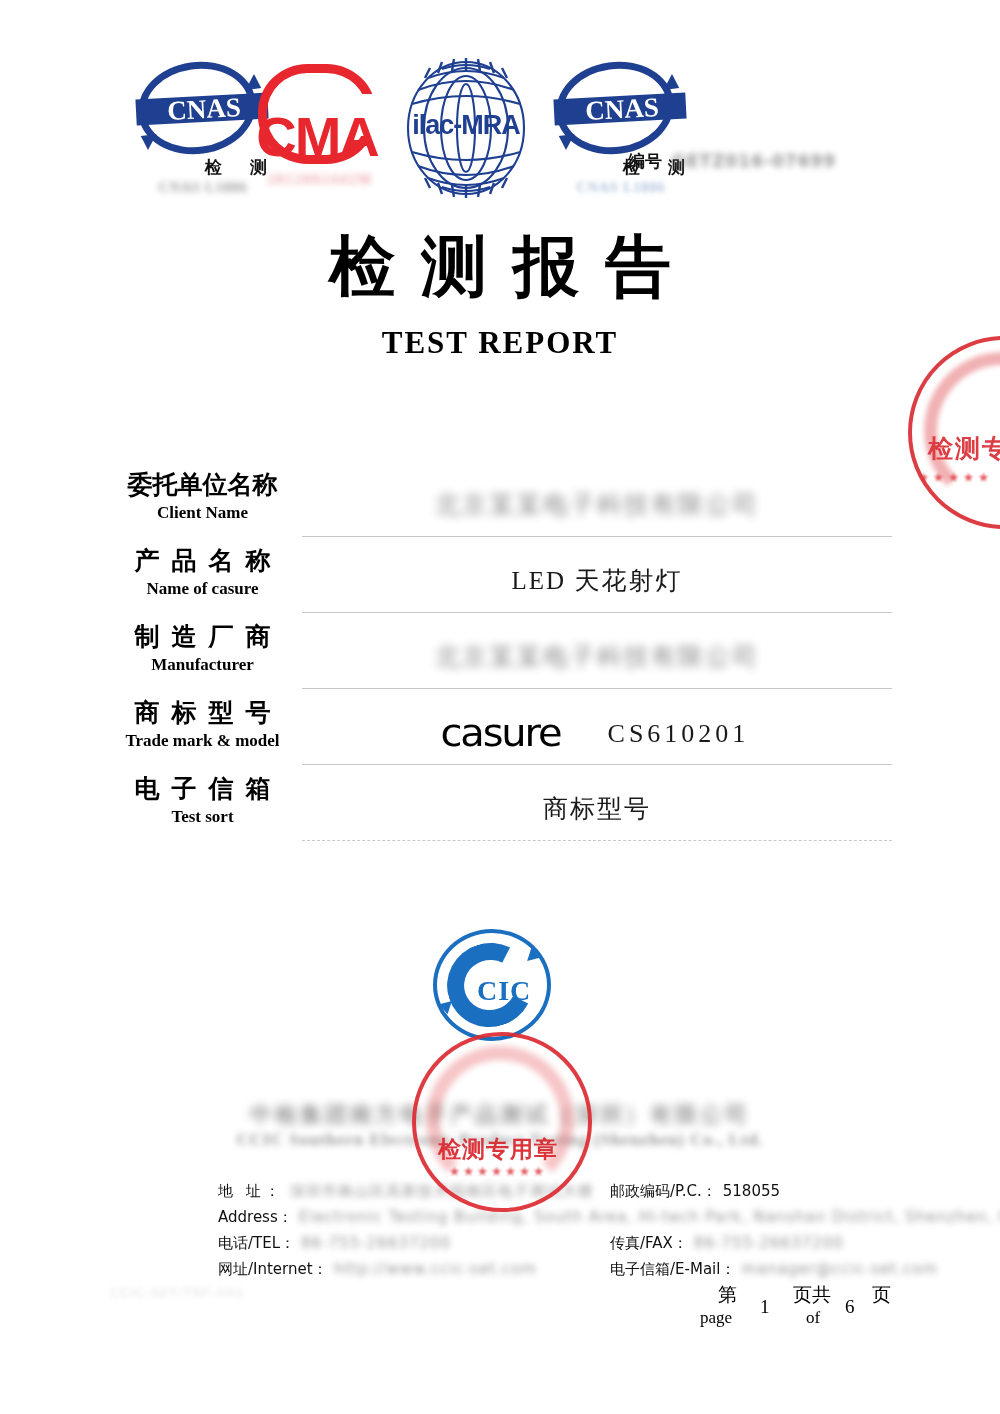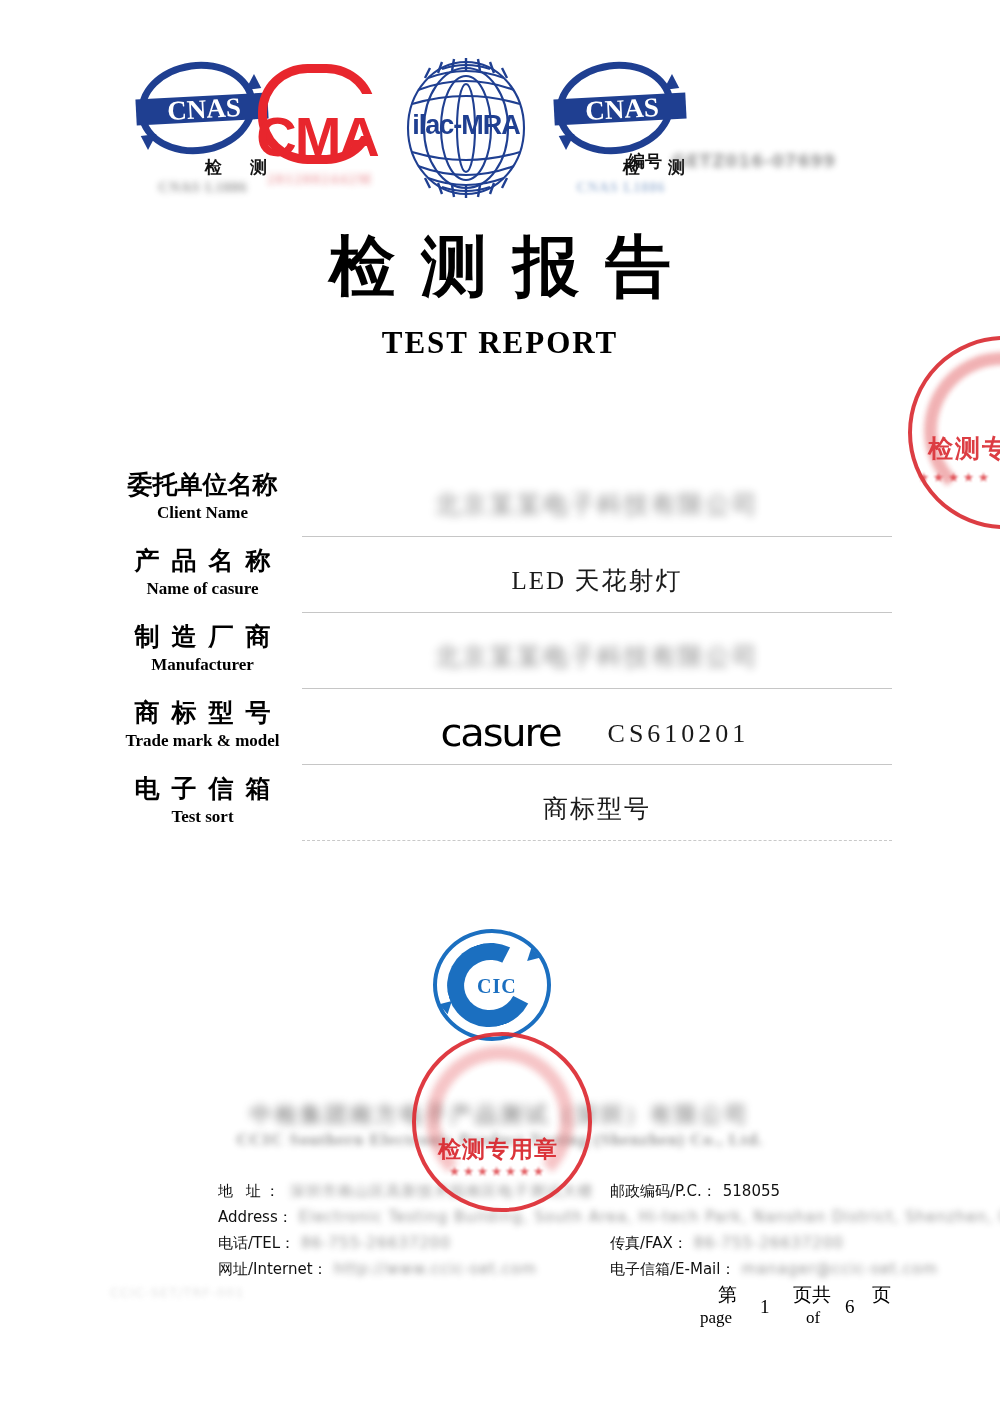--- a/index.html
+++ b/index.html
@@ -318,21 +318,21 @@
     border-right-color: transparent;
     border-radius: 50%;
     box-sizing: border-box;
     transform: rotate(-18deg);
   }
   .cic-text {
     position: absolute;
     left: 52px; top: 50px;
     font-family: "Liberation Serif", serif;
     font-weight: bold;
-    font-size: 20px;
+    font-size: 28px;
     color: #1b6fc0;
     letter-spacing: 1px;
     z-index: 4;
   }
   .cic-tick {
     position: absolute;
     width: 0; height: 0;
     border-style: solid;
     z-index: 5;
   }

